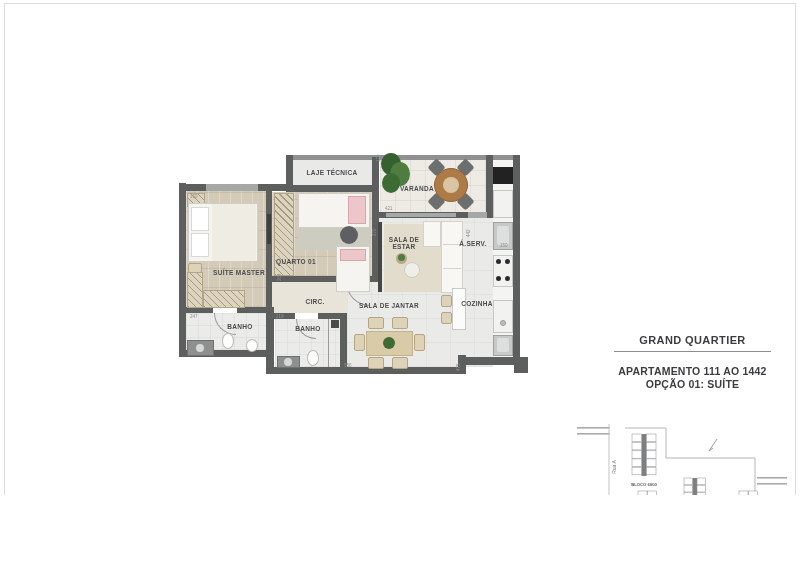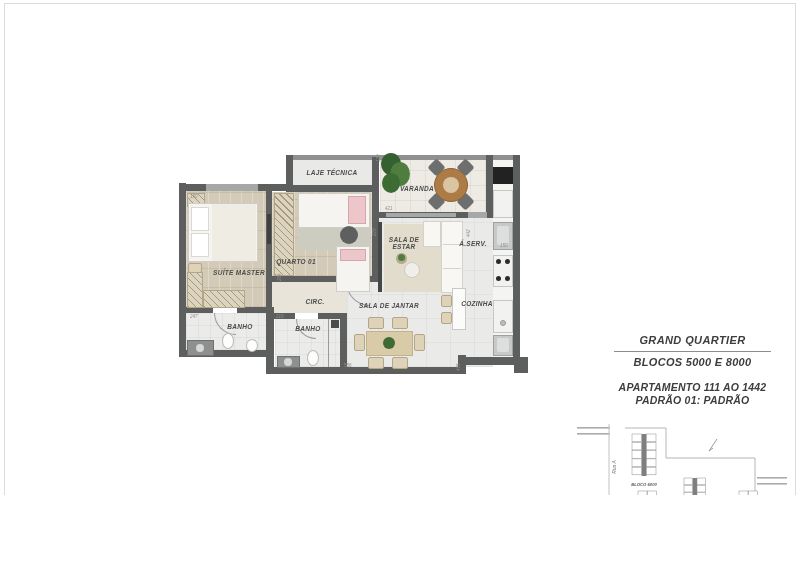--- a/index.html
+++ b/index.html
@@ -1,17 +1,17 @@
 <!DOCTYPE html>
 <html><head>
 <meta charset="utf-8">
 <style>
   html,body{margin:0;padding:0;background:#fff;}
   #canvas{position:relative;width:800px;height:495px;background:#ffffff;overflow:hidden;
-          font-family:"Liberation Sans",sans-serif;font-style:italic;}
+          font-family:"Liberation Sans",sans-serif;}
   .frame{position:absolute;left:4px;top:3px;width:790px;height:547px;border:1px solid #dcdcdc;}
 
   
   .floor,.wall,.win,.furn,.lbl,.dim,.arc{position:absolute;box-sizing:border-box;}
   .wall{background:#5d5e5e;}
   .win{background:#a6a7a7;}
   .rail{position:absolute;background:#8f9090;}
   .floor.wood{background:#d3cab7;
      background-image:repeating-linear-gradient(90deg,rgba(255,255,255,.28) 0 1px,transparent 1px 11px),
                       repeating-linear-gradient(0deg,rgba(150,135,105,.20) 0 1px,transparent 1px 19px);}
@@ -207,23 +207,22 @@
     <div class="dim" style="left:276px;top:314px;">219</div>
     <div class="dim" style="left:344px;top:363px;">556</div>
     <div class="dim v" style="left:466px;top:237px;">442</div>
     <div class="dim" style="left:500px;top:243px;">150</div>
     <div class="dim v" style="left:456px;top:371px;">475</div>
   </div>
 
   <div id="info">
     <div class="t1">GRAND QUARTIER</div>
     <div class="hr"></div>
-    <div class="t2">BLOCOS 5000 E 8000</div>
     <div class="t3">APARTAMENTO 111 AO 1442</div>
-    <div class="t4">PADRÃO 01: PADRÃO</div>
+    <div class="t4">OPÇÃO 01: SUÍTE</div>
   </div>
 
   <svg style="position:absolute;left:575px;top:415px;" width="225" height="130" viewBox="0 0 225 130">
 
     <rect x="2" y="12" width="33" height="1.6" fill="#ababab"></rect>
     <rect x="2" y="18" width="33" height="1.6" fill="#ababab"></rect>
     <rect x="182" y="62" width="30" height="1.6" fill="#ababab"></rect>
     <rect x="182" y="68" width="30" height="1.6" fill="#ababab"></rect>
 
     <line x1="34" y1="9" x2="34" y2="118" stroke="#c2c2c2" stroke-width="1"></line>

